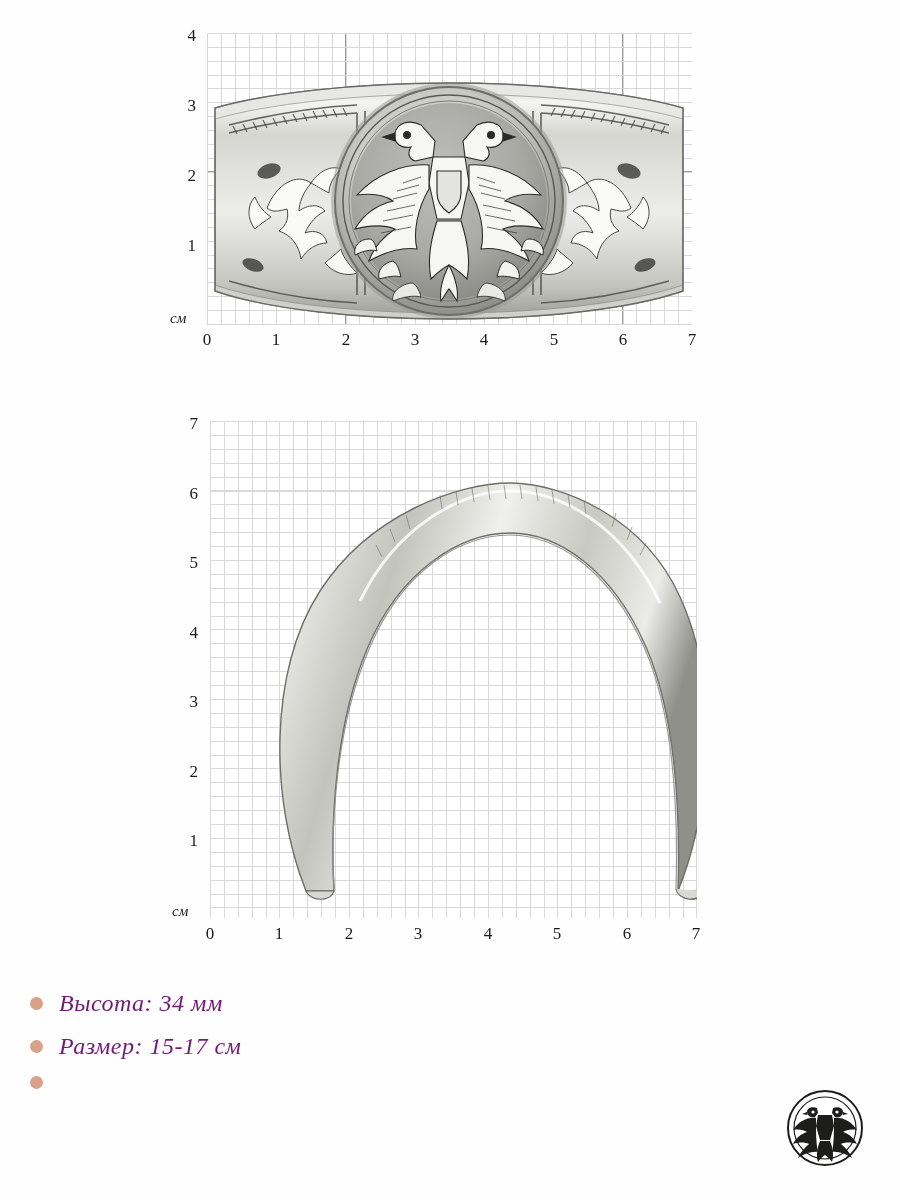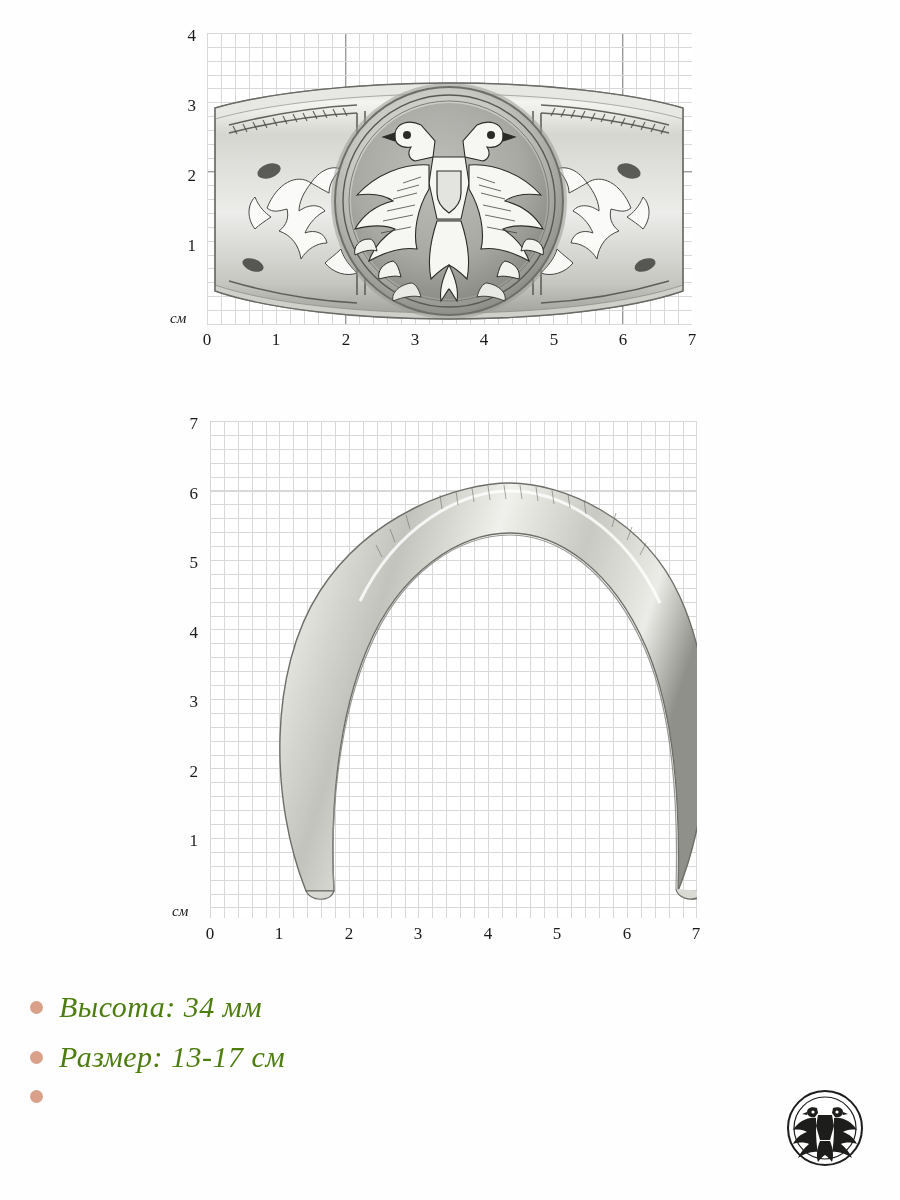--- a/index.html
+++ b/index.html
@@ -95,22 +95,22 @@
     width: 13px;
     height: 13px;
     border-radius: 50%;
     background: #d9a08a;
     margin-right: 16px;
     flex: 0 0 auto;
   }
   .spec-text {
     font-family: "Liberation Serif", serif;
     font-style: italic;
-    font-size: 30px;
-    color: #4d7c0f;
+    font-size: 24px;
+    color: #701a75;
     letter-spacing: 0.5px;
     white-space: pre;
   }
 
   
   .logo {
     position: absolute;
     right: 35px;
     bottom: 32px;
     width: 80px;
@@ -400,21 +400,21 @@
     <div class="axis-label" style="left:683px; top:524px;">7</div>
   </div>
 
   <div class="specs">
     <div class="spec-row">
       <div class="bullet"></div>
       <div class="spec-text">Высота: 34 мм</div>
     </div>
     <div class="spec-row">
       <div class="bullet"></div>
-      <div class="spec-text">Размер: 13-17 см</div>
+      <div class="spec-text">Размер: 15-17 см</div>
     </div>
     <div class="spec-row">
       <div class="bullet"></div>
     </div>
   </div>
 
   <svg class="logo" viewBox="0 0 80 80">
     <circle cx="40" cy="40" r="37" fill="#ffffff" stroke="#1d1d1b" stroke-width="2"></circle>
     <circle cx="40" cy="40" r="31" fill="#ffffff" stroke="#1d1d1b" stroke-width="1.2"></circle>
     <g fill="#1d1d1b">

